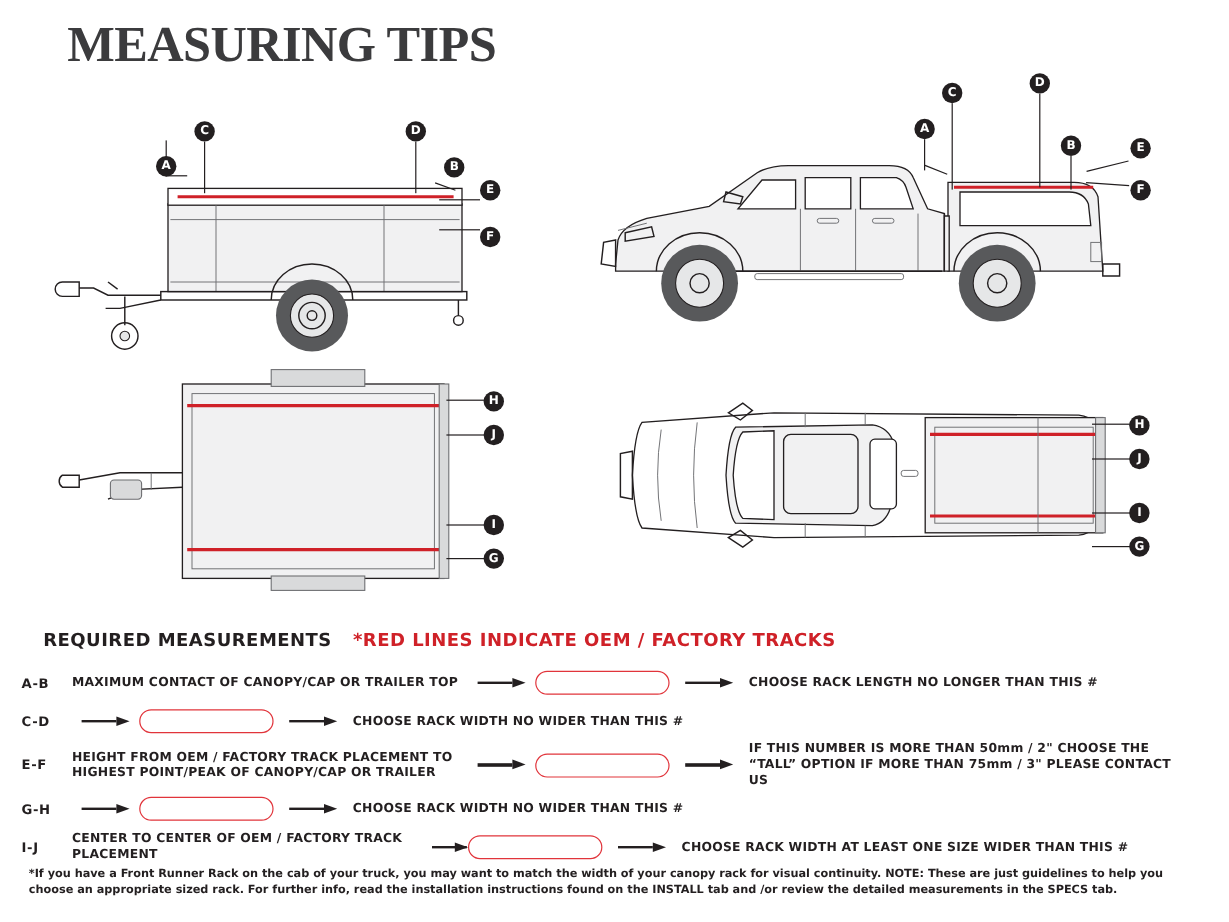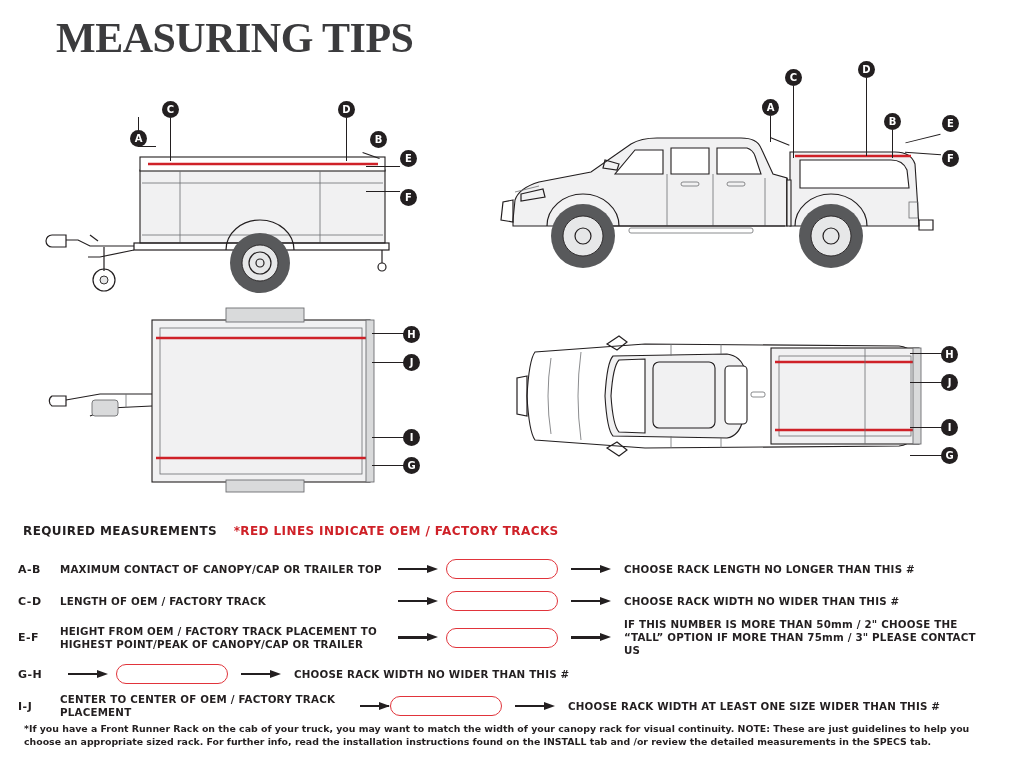--- a/index.html
+++ b/index.html
@@ -59,22 +59,22 @@
   .thin   { fill:none; stroke:#6d6e71; stroke-width:0.8; }
   .red    { fill:none; stroke:#cf2128; stroke-width:2.6; }
   .lightfill { fill:#f1f1f2; stroke:#231f20; stroke-width:1.1; }
   .greyfill  { fill:#d9dadb; stroke:#6d6e71; stroke-width:0.9; }
   .white  { fill:#ffffff; stroke:#231f20; stroke-width:1.1; }
   .tire   { fill:#58595b; }
   .hub    { fill:#e6e7e8; stroke:#231f20; stroke-width:0.9; }
 
   
   .req-row {
-    position:absolute; left:23px; top:524px;
-    font-size:12px; font-weight:bold;
+    position:absolute; left:36px; top:524px;
+    font-size:15px; font-weight:bold;
     letter-spacing:0.4px;
     font-family:"DejaVu Sans", sans-serif;
   }
   .req-label { color:#231f20; }
   .req-note  { color:#cf2128; margin-left:12px; }
 
   .table { position:absolute; left:18px; top:554px; width:960px; }
   .trow {
     position:relative;
     display:flex;
@@ -375,21 +375,20 @@
         <span class="arrow">
             <i></i>
             <b></b>
           </span>
       </div>
       <div class="result">CHOOSE RACK LENGTH NO LONGER THAN THIS #</div>
     </div>
 
     <div class="trow">
       <div class="code">C-D</div>
-      <div class="desc">LENGTH OF OEM / FACTORY TRACK</div>
       <div class="arrow-cell">
         <span class="arrow">
             <i></i>
             <b></b>
           </span>
       </div>
       <input class="blank" type="text" value="" placeholder="" style="">
       <div class="arrow-cell2">
         <span class="arrow">
             <i></i>

